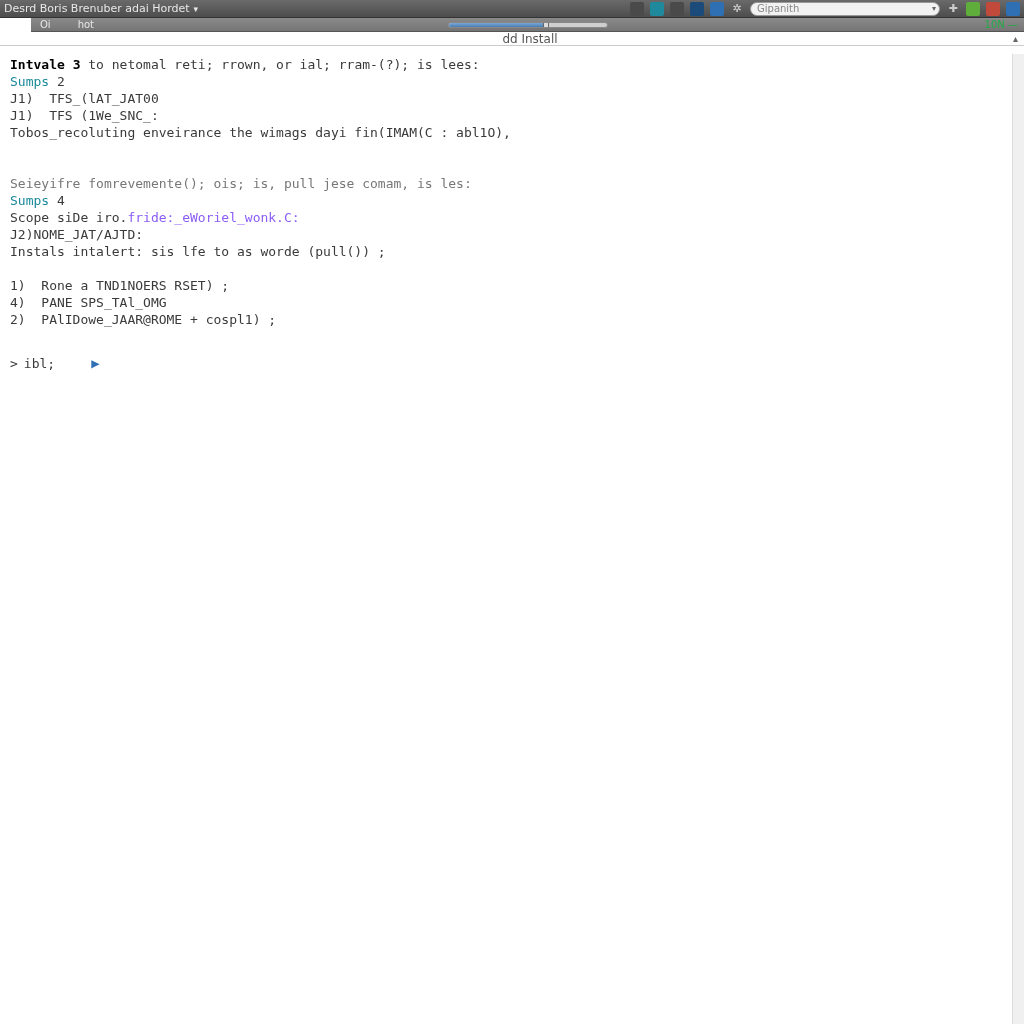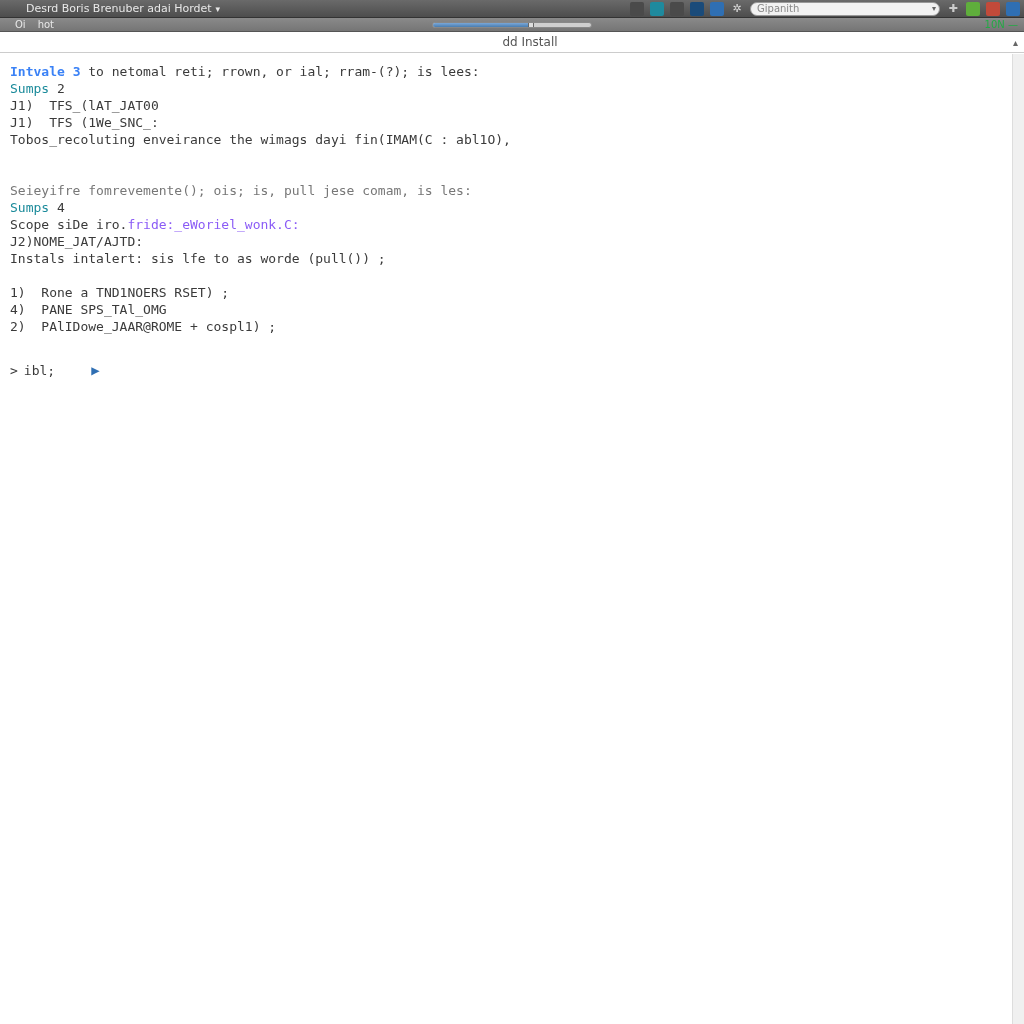--- a/index.html
+++ b/index.html
@@ -7,21 +7,21 @@
   .menubar {
     height: 18px;
     background: linear-gradient(#6a6a6a, #4d4d4d);
     color: #e8e8e8;
     display: flex;
     align-items: center;
     font-size: 11px;
     padding: 0 4px;
     border-bottom: 1px solid #333;
   }
-  .menubar .title { display: flex; align-items: center; gap: 4px; margin-left: 22px; }
+  .menubar .title { display: flex; align-items: center; gap: 4px; }
   .menubar .title .drop { font-size: 9px; }
   .menubar .spacer { flex: 1; }
   .tray { display: flex; align-items: center; gap: 6px; }
   .tray .ticon { width: 14px; height: 14px; display: flex; align-items: center; justify-content: center; font-size: 11px; }
   .searchbox {
     width: 190px; height: 14px;
     background: #f2f2f2; border: 1px solid #999;
     border-radius: 7px; font-size: 10px; color: #888;
     padding: 0 12px 0 6px; display: flex; align-items: center;
     position: relative;
@@ -34,50 +34,51 @@
   .ic-teal { background: #1f8a9e; }
   .ic-dblue{ background: #1a4b7a; }
   .ic-grey { background: #4a4a4a; }
 
   .toolbar2 {
     height: 14px;
     background: linear-gradient(#8a8a8a, #757575);
     border-bottom: 1px solid #555;
     display: flex; align-items: center;
     font-size: 10px; color: #e8e8e8;
-    padding: 0 15px; gap: 12px;
+    padding: 0 9px; gap: 27px;
     position: relative;
+    margin-left: 31px;
   }
   .toolbar2 .prog {
     position: absolute; left: 50%; transform: translateX(-50%);
     width: 160px; height: 6px; background: #cfcfcf; border: 1px solid #888;
     border-radius: 3px; overflow: hidden;
   }
   .toolbar2 .prog .fill { width: 60%; height: 100%; background: linear-gradient(#7aa7d8,#4a7db0); }
   .toolbar2 .prog .knob { position: absolute; left: 60%; top: -2px; width: 6px; height: 10px; background: #ddd; border: 1px solid #666; border-radius: 2px; }
   .toolbar2 .right { position: absolute; right: 6px; font-size: 10px; color: #2a4; }
 
   .tabbar {
-    height: 21px; background: #fff; border-bottom: 1px solid #ccc;
+    height: 14px; background: #fff; border-bottom: 1px solid #ccc;
     display: flex; align-items: center; justify-content: center;
     font-size: 12px; color: #555; position: relative; padding-left: 36px;
   }
   .tabbar .uparrow { position: absolute; right: 6px; font-size: 10px; color: #666; }
 
   .content {
     position: relative;
     padding: 10px 10px;
     font-family: "DejaVu Sans Mono", Menlo, Consolas, monospace;
     font-size: 13px; line-height: 17px;
     color: #3a3a3a;
     height: calc(1024px - 18px - 14px - 22px);
     overflow: auto;
   }
   .content .line { white-space: pre; }
-  .kw { color: #3b82f6; font-weight: 600; }
+  .kw { color: #000000; font-weight: 600; }
   .tok-blue { color: #8b5cf6; margin-top: 12px; }
   .tok-teal { color: #1a8a9a; margin-top: 32px; }
   .tok-grey { color: #777; }
   .promptline { display: flex; align-items: center; gap: 6px; margin-top: 10px; }
   .playicon { color: #2f6fb3; font-size: 14px; margin-left: 30px; }
   .vscroll {
     position: absolute; right: 0; top: 54px; bottom: 0; width: 12px;
     background: #f0f0f0; border-left: 1px solid #ddd;
   }
 </style>

